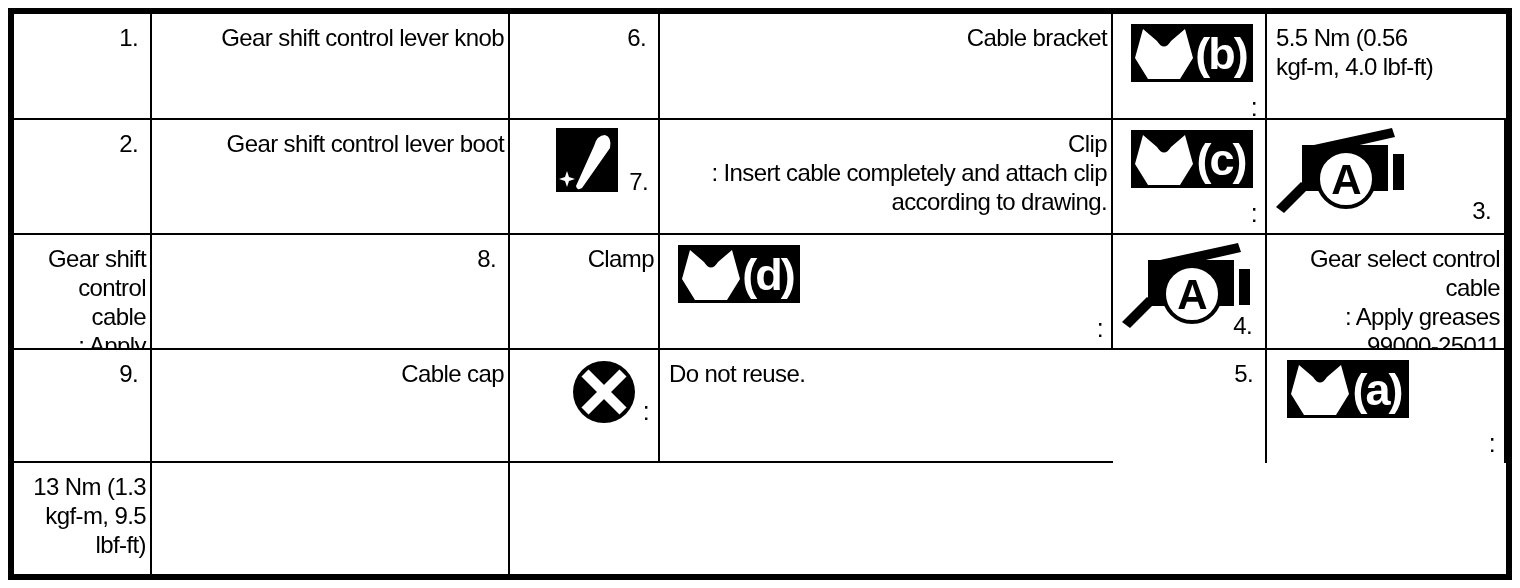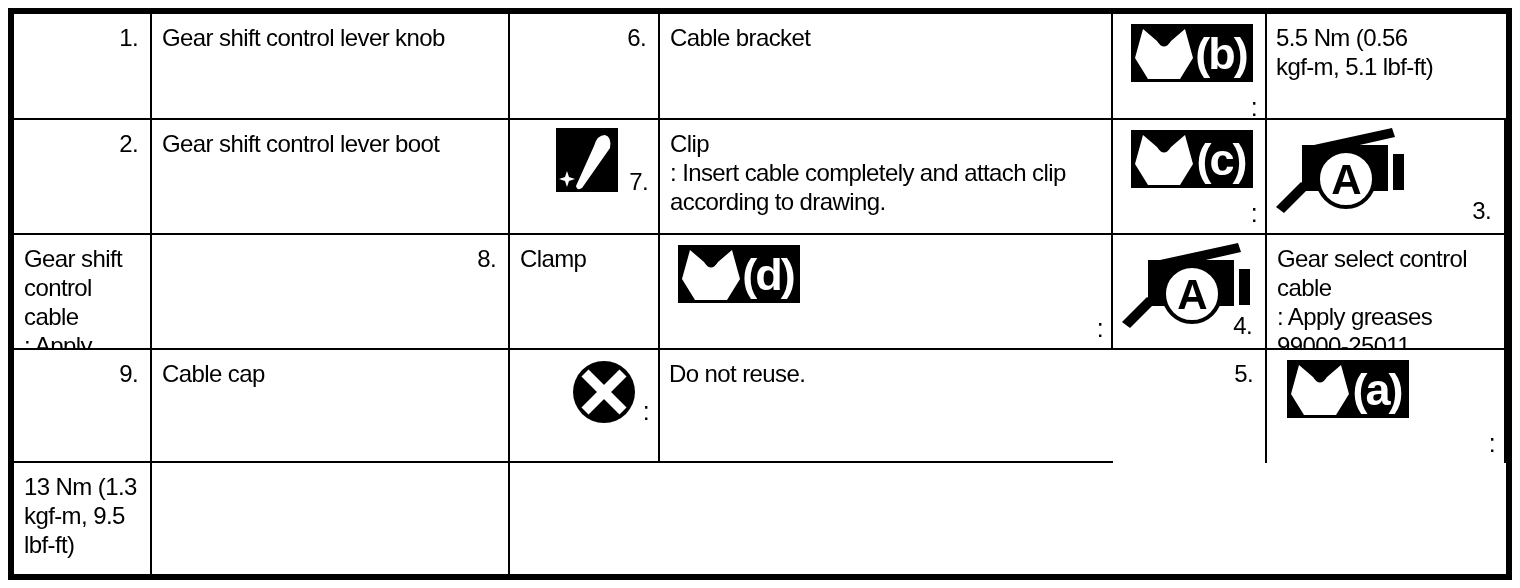--- a/index.html
+++ b/index.html
@@ -13,21 +13,21 @@
     width:1504px;height:572px;border:6px solid #000;box-sizing:border-box;
     display:grid;
     grid-template-columns:138px 358px 150px 453px 154px 1fr;
     grid-template-rows:106px 115px 115px 113px 1fr;
     background:#fff;
   }
   .c{position:relative;border-right:2px solid #000;border-bottom:2px solid #000;overflow:hidden;box-sizing:border-box;}
   .lc{border-right:none;}
   .lr{border-bottom:none;}
   .num{text-align:right;padding:10px 12px 0 0;line-height:1.15;}
-  .desc{padding:9px 4px 0 10px;white-space:pre-line;line-height:29px;}
+  .desc{padding:9px 4px 0 10px;white-space:pre-line;line-height:29px;text-align:right;}
   .val{padding:9px 4px 0 9px;white-space:pre-line;line-height:29px;}
   .torq{padding:10px 8px 0 18px;}
   .torq.alignr{padding-left:20px;padding-right:9px;}
   .torq svg{display:block;}
   .colon{text-align:right;margin-top:13px;line-height:1;font-size:25px;}
   .iconnum .inum{position:absolute;line-height:1.15;}
   .grease-svg{position:absolute;left:7px;top:7px;}
   .gnum{right:13px;top:77px;}
   .clip-svg{position:absolute;left:46px;top:8px;}
   .cnum{right:10px;top:48px;}
@@ -47,21 +47,21 @@
     <div class="c desc"><span>Cable bracket</span></div>
     <div class="c torq">
       <svg width="122" height="58" viewBox="0 0 122 58">
         <rect x="0" y="0" width="122" height="58" fill="#000"></rect>
         <path d="M12 5 L26 17 Q33 28 40 17 L54 5 L62 34 L49 55 L17 55 L4 34 Z" fill="#fff"></path>
         <text x="90" y="45" text-anchor="middle" font-size="45" font-weight="bold" fill="#fff" letter-spacing="-2">(b)</text>
       </svg>
       <div class="colon">:</div>
     </div>
     <div class="c lc val"><span>5.5 Nm (0.56
-kgf-m, 5.1 lbf-ft)</span></div>
+kgf-m, 4.0 lbf-ft)</span></div>
 
     <div class="c num"><span>2.</span></div>
     <div class="c desc"><span>Gear shift control lever boot</span></div>
     <div class="c iconnum">
       <svg class="clip-svg" width="62" height="64" viewBox="0 0 62 64">
         <rect x="0" y="0" width="62" height="64" fill="#000"></rect>
         <path d="M20 58 L38 18 Q41 7 49 7 Q56 9 54 20 L26 60 Q21 63 20 58 Z" fill="#fff"></path>
         <polygon points="11,43 13,49 19,51 13,53 11,59 9,53 3,51 9,49" fill="#fff"></polygon>
       </svg>
       <span class="inum cnum">7.</span>

